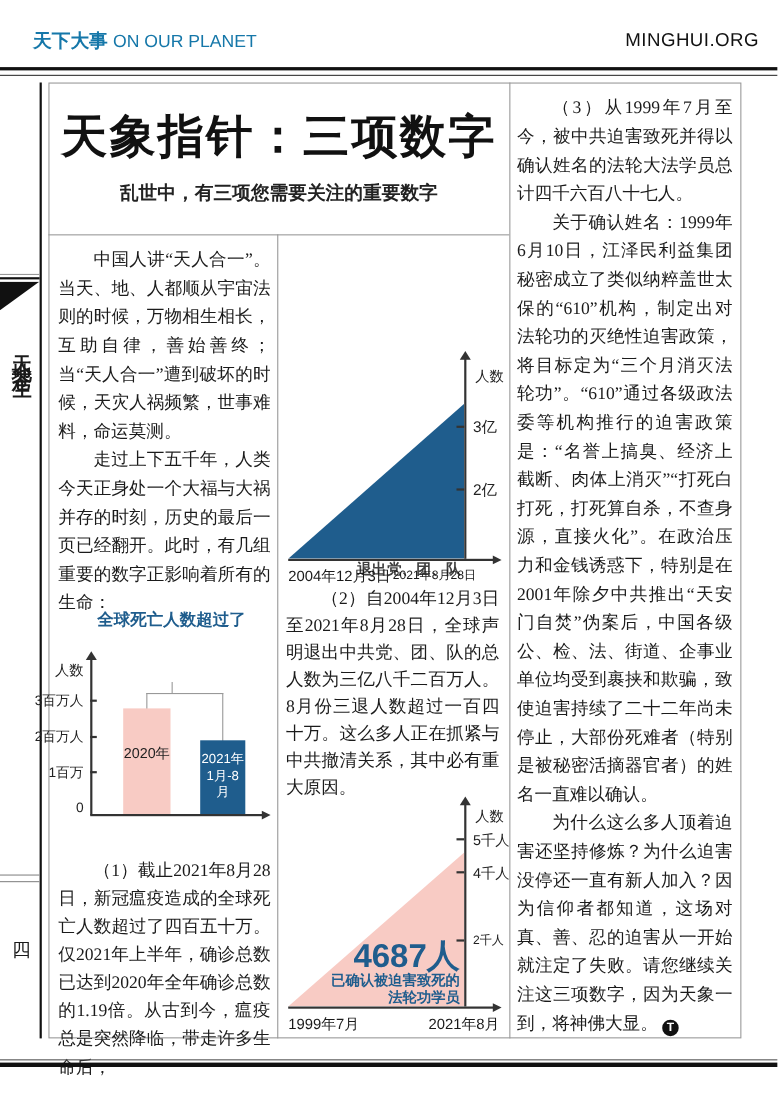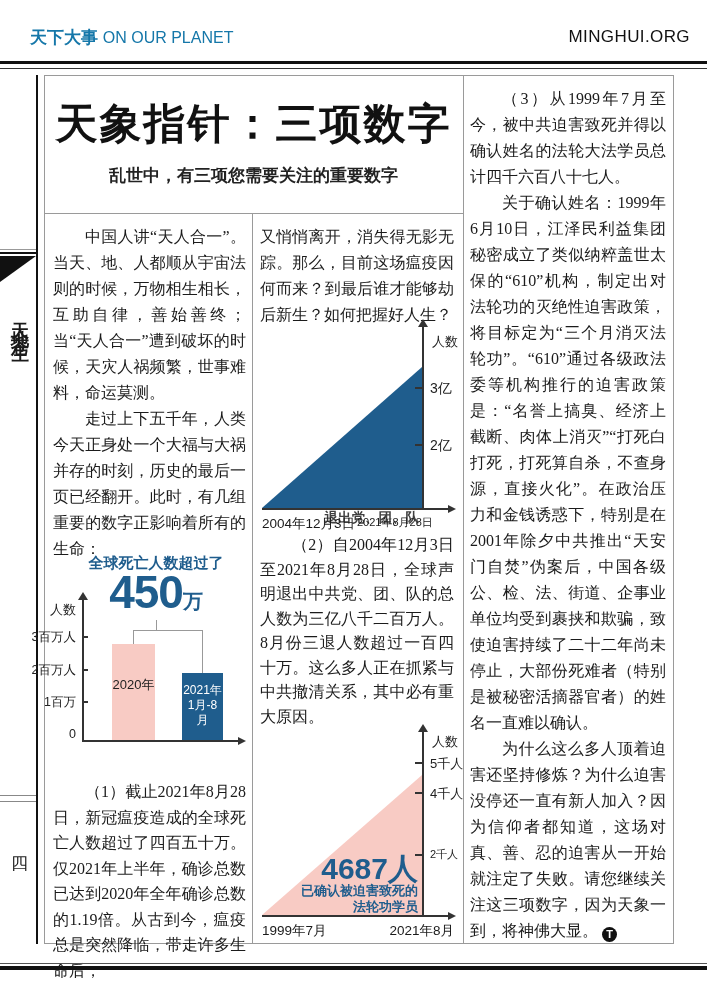--- a/index.html
+++ b/index.html
@@ -177,23 +177,20 @@
   <div class="body-col col1-a">
     <p class="p-indent">中国人讲“天人合一”。当天、地、人都顺从宇宙法则的时候，万物相生相长，互助自律，善始善终；当“天人合一”遭到破坏的时候，天灾人祸频繁，世事难料，命运莫测。</p>
     <p class="p-indent">走过上下五千年，人类今天正身处一个大福与大祸并存的时刻，历史的最后一页已经翻开。此时，有几组重要的数字正影响着所有的生命：</p>
   </div>
   <div class="body-col col1-b">
     <p class="p-indent">（1）截止2021年8月28日，新冠瘟疫造成的全球死亡人数超过了四百五十万。仅2021年上半年，确诊总数已达到2020年全年确诊总数的1.19倍。从古到今，瘟疫总是突然降临，带走许多生命后，</p>
   </div>
 
   <div class="chart1">
     <div class="c1-title blue">全球死亡人数超过了</div>
-    <div class="c1-num blue">
-      <span class="c1-big">450</span><span class="c1-unit">万</span>
-    </div>
     <div class="c1-stem"></div>
     <div class="c1-brh"></div>
     <div class="c1-brl"></div>
     <div class="c1-brr"></div>
     <div class="c1-yaxis axis"></div>
     <div class="c1-yarrow arrow-up"></div>
     <div class="c1-ylabel axislabel">人数</div>
     <div class="c1-t3 ticklabel">3百万人</div>
     <div class="c1-t2 ticklabel">2百万人</div>
     <div class="c1-t1 ticklabel">1百万</div>
@@ -205,23 +202,20 @@
     <div class="c1-bar2021"></div>
     <div class="c1-bl2020">2020年</div>
     <div class="c1-bl2021">
       <span>2021年</span><br>
       <span>1月-8月</span>
     </div>
     <div class="c1-xaxis axis"></div>
     <div class="c1-xarrow arrow-right"></div>
   </div>
 
-  <div class="body-col col2-a">
-    <p>又悄悄离开，消失得无影无踪。那么，目前这场瘟疫因何而来？到最后谁才能够劫后新生？如何把握好人生？</p>
-  </div>
   <div class="body-col col2-b">
     <p class="p-indent">（2）自2004年12月3日至2021年8月28日，全球声明退出中共党、团、队的总人数为三亿八千二百万人。8月份三退人数超过一百四十万。这么多人正在抓紧与中共撤清关系，其中必有重大原因。</p>
   </div>
 
   <div class="chart2">
     <div class="c2-tri tri"></div>
     <div class="c2-yaxis axis"></div>
     <div class="c2-yarrow arrow-up"></div>
     <div class="c2-ylabel axislabel">人数</div>
     <div class="c2-d3"></div>

